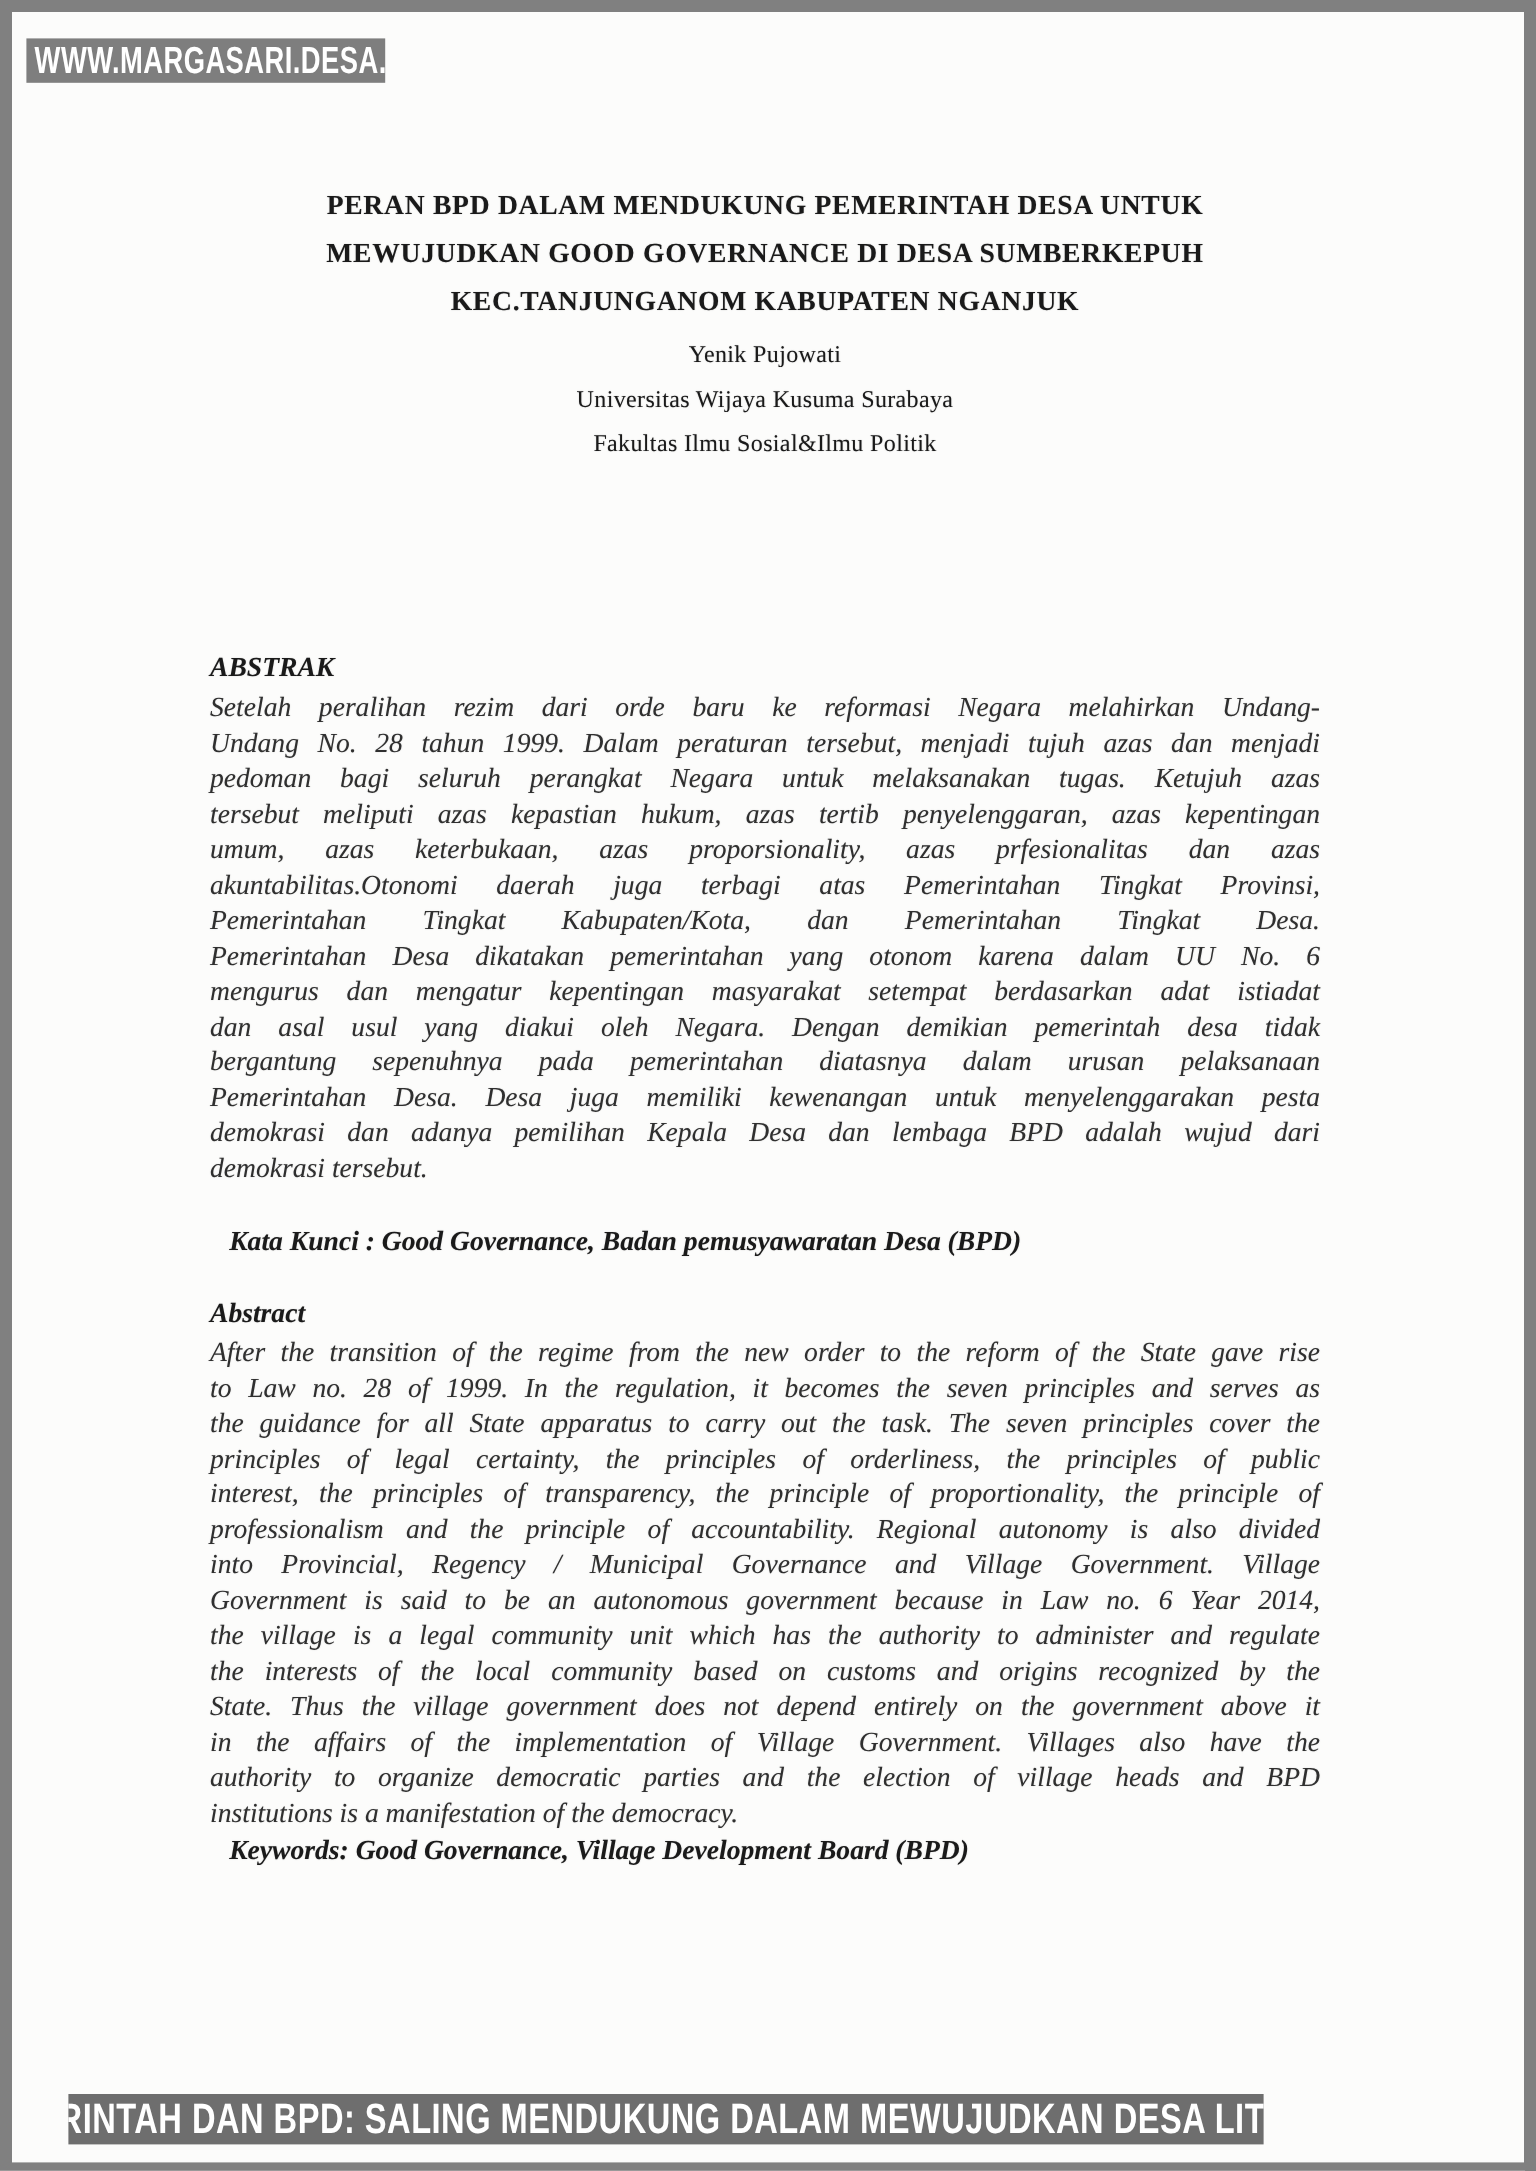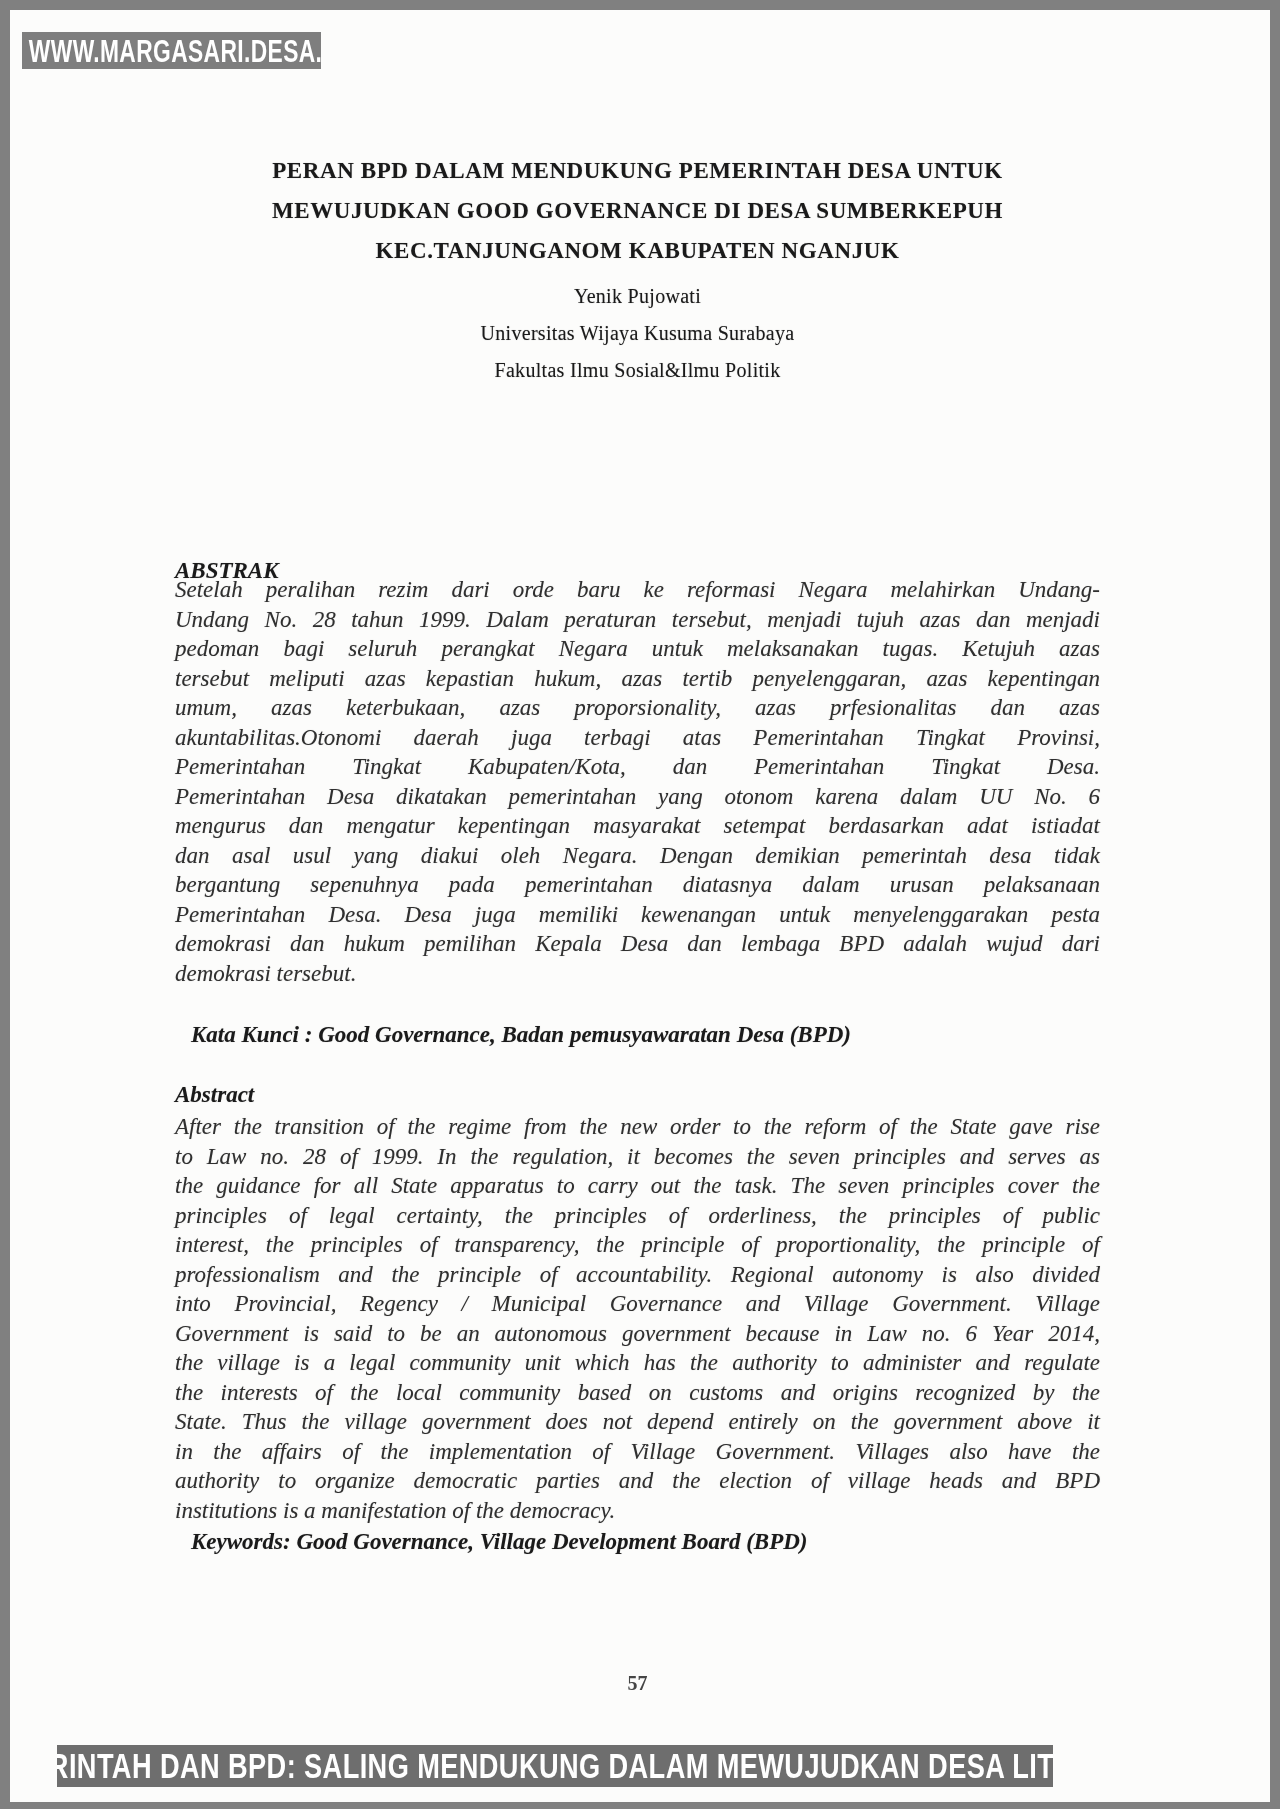--- a/index.html
+++ b/index.html
@@ -55,21 +55,21 @@
     font-size:23px;font-style:italic;line-height:29.5px;
     color:var(--ink);text-shadow:0 0 1px rgba(90,90,90,.35);
   }
   .para .jline{text-align:justify;text-align-last:justify;}
   .para .jline.last{text-align:right;text-align-last:left;}
   .kw-line{
     position:absolute;left:165px;width:925px;
     font-size:23px;font-weight:bold;font-style:italic;line-height:29.5px;
     color:var(--ink-dark);text-shadow:0 0 1px rgba(70,70,70,.35);margin-left:16px;
   }
-  #abstrak-heading{top:548px;}
+  #abstrak-heading{top:533px;}
   #abstrak-lines{top:565px;}
   #kata-kunci{top:1010px;}
   #abstract-heading{top:1072px;}
   #abstract-lines{top:1102px;}
   #keywords{top:1517px;}
   .page-number{
     position:absolute;left:165px;top:1662px;width:925px;
     text-align:center;font-size:20px;font-weight:bold;color:#454545;
   }
   
@@ -113,21 +113,21 @@
       <div class="jline">pedoman bagi seluruh perangkat Negara untuk melaksanakan tugas. Ketujuh azas</div>
       <div class="jline">tersebut meliputi azas kepastian hukum, azas tertib penyelenggaran, azas kepentingan</div>
       <div class="jline">umum, azas keterbukaan, azas proporsionality, azas prfesionalitas dan azas</div>
       <div class="jline">akuntabilitas.Otonomi daerah juga terbagi atas Pemerintahan Tingkat Provinsi,</div>
       <div class="jline">Pemerintahan Tingkat Kabupaten/Kota, dan Pemerintahan Tingkat Desa.</div>
       <div class="jline">Pemerintahan Desa dikatakan pemerintahan yang otonom karena dalam UU No. 6</div>
       <div class="jline">mengurus dan mengatur kepentingan masyarakat setempat berdasarkan adat istiadat</div>
       <div class="jline">dan asal usul yang diakui oleh Negara. Dengan demikian pemerintah desa tidak</div>
       <div class="jline">bergantung sepenuhnya pada pemerintahan diatasnya dalam urusan pelaksanaan</div>
       <div class="jline">Pemerintahan Desa. Desa juga memiliki kewenangan untuk menyelenggarakan pesta</div>
-      <div class="jline">demokrasi dan hukum pemilihan Kepala Desa dan lembaga BPD adalah wujud dari</div>
+      <div class="jline">demokrasi dan adanya pemilihan Kepala Desa dan lembaga BPD adalah wujud dari</div>
       <div class="jline last">demokrasi tersebut.</div>
     </div>
   <div id="kata-kunci" class="kw-line">Kata Kunci : Good Governance, Badan pemusyawaratan Desa (BPD)</div>
 
   <div id="abstract-heading" class="sec-heading">Abstract</div>
   <div id="abstract-lines" class="para">
       <div class="jline">After the transition of the regime from the new order to the reform of the State gave rise</div>
       <div class="jline">to Law no. 28 of 1999. In the regulation, it becomes the seven principles and serves as</div>
       <div class="jline">the guidance for all State apparatus to carry out the task. The seven principles cover the</div>
       <div class="jline">principles of legal certainty, the principles of orderliness, the principles of public</div>
@@ -137,19 +137,18 @@
       <div class="jline">Government is said to be an autonomous government because in Law no. 6 Year 2014,</div>
       <div class="jline">the village is a legal community unit which has the authority to administer and regulate</div>
       <div class="jline">the interests of the local community based on customs and origins recognized by the</div>
       <div class="jline">State. Thus the village government does not depend entirely on the government above it</div>
       <div class="jline">in the affairs of the implementation of Village Government. Villages also have the</div>
       <div class="jline">authority to organize democratic parties and the election of village heads and BPD</div>
       <div class="jline last">institutions is a manifestation of the democracy.</div>
     </div>
   <div id="keywords" class="kw-line">Keywords: Good Governance, Village Development Board (BPD)</div>
 
-  <div class="page-number">57</div>
 
   <div class="caption">
     <span class="cap-text">PEMERINTAH DAN BPD: SALING MENDUKUNG DALAM MEWUJUDKAN DESA LITERASI</span>
   </div>
 
 </div>
 
 </body></html>

